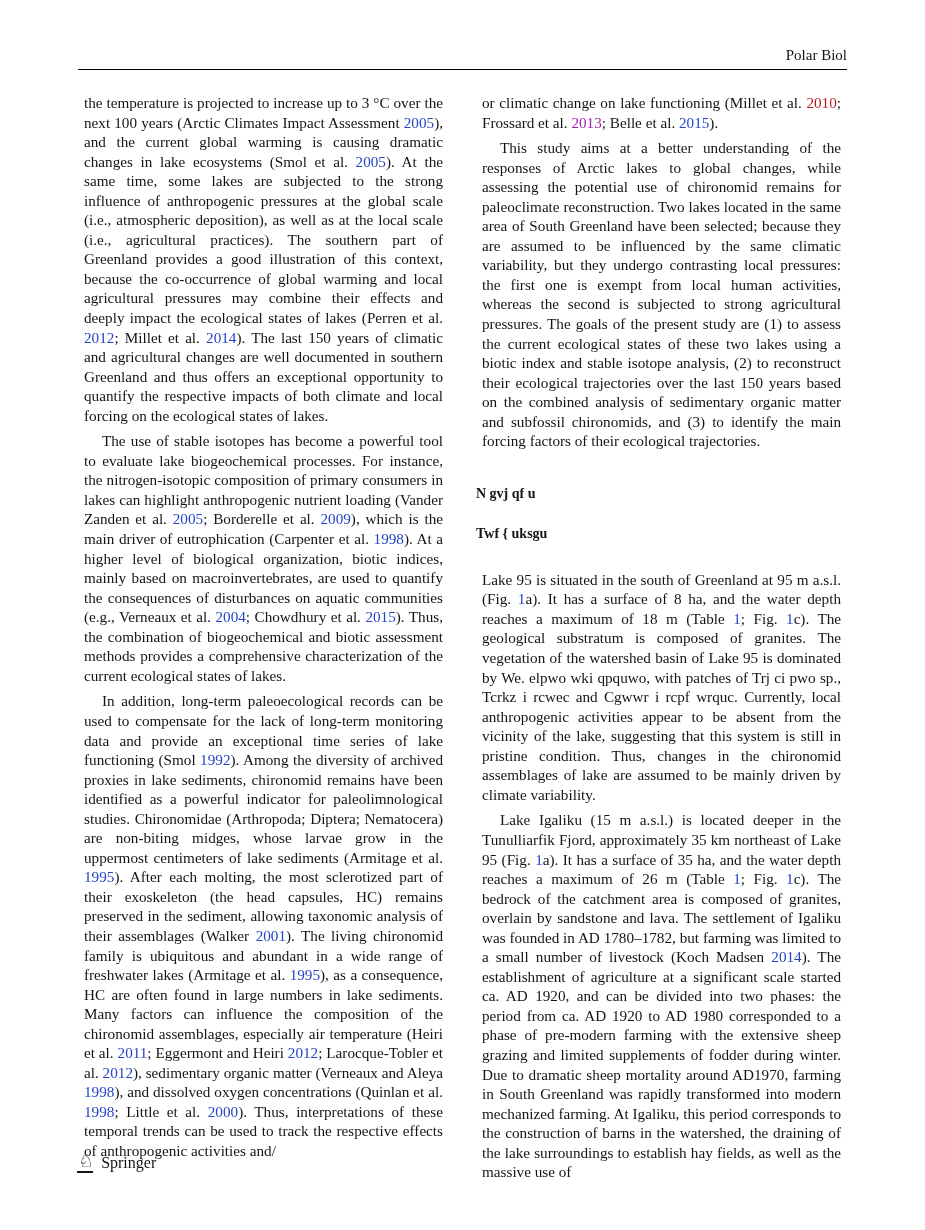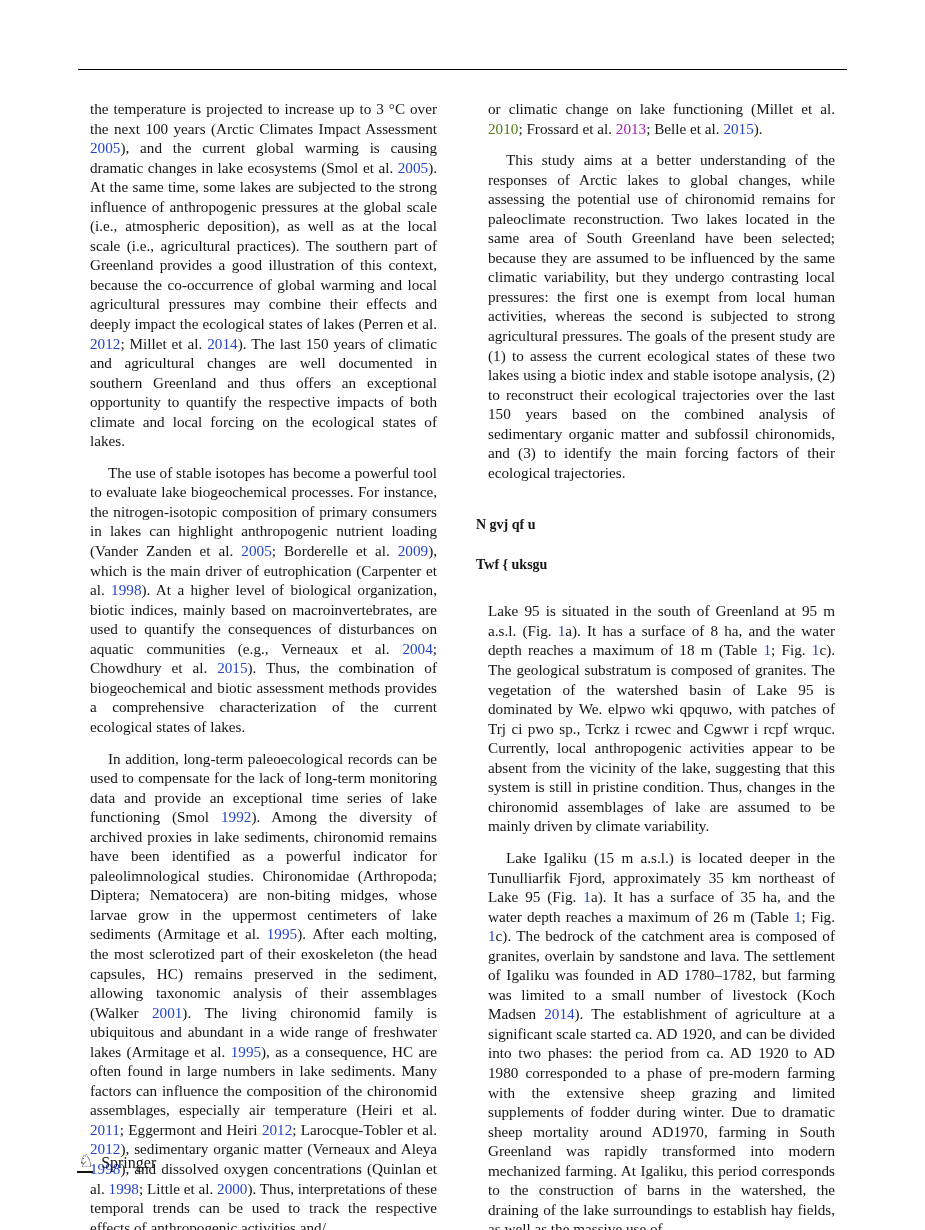--- a/index.html
+++ b/index.html
@@ -37,21 +37,21 @@
     display: flex;
     gap: 27px;
   }
   .col {
     width: 371px;
     text-align: justify;
     font-size: 15.2px;
     line-height: 19.55px;
     letter-spacing: 0;
   }
-  p.para { margin: 12px; padding: 0; }
+  p.para { margin: 6px; padding: 0; }
   p.para.indent { text-indent: 18px; }
   .cite { color: #2344c9; }
   .taxon { }
   .sec-heading {
     font-weight: bold;
     font-size: 14px;
     line-height: 20px;
     margin: 33px 0 0 0;
     text-align: left;
   }
@@ -78,30 +78,33 @@
     padding-bottom: 1px;
     border-bottom: 2px solid #141414;
     transform: skewX(-6deg);
   }
 </style>
 </head>
 <body>
 
 <div class="page">
 
+  <div class="running-head">
+    <span>Polar Biol</span>
+  </div>
   <div class="header-rule"></div>
 
   <div class="columns">
     <div class="col">
         <p class="para">the temperature is projected to increase up to 3 °C over the next 100 years (Arctic Climates Impact Assessment <span class="cite" style="color: rgb(35, 68, 201);">2005</span>), and the current global warming is causing dramatic changes in lake ecosystems (Smol et al. <span class="cite" style="color: rgb(35, 68, 201);">2005</span>). At the same time, some lakes are subjected to the strong influence of anthropogenic pressures at the global scale (i.e., atmospheric deposition), as well as at the local scale (i.e., agricultural practices). The southern part of Greenland provides a good illustration of this context, because the co-occurrence of global warming and local agricultural pressures may combine their effects and deeply impact the ecological states of lakes (Perren et al. <span class="cite" style="color: rgb(35, 68, 201);">2012</span>; Millet et al. <span class="cite" style="color: rgb(35, 68, 201);">2014</span>). The last 150 years of climatic and agricultural changes are well documented in southern Greenland and thus offers an exceptional opportunity to quantify the respective impacts of both climate and local forcing on the ecological states of lakes.</p>
         <p class="para indent">The use of stable isotopes has become a powerful tool to evaluate lake biogeochemical processes. For instance, the nitrogen-isotopic composition of primary consumers in lakes can highlight anthropogenic nutrient loading (Vander Zanden et al. <span class="cite" style="color: rgb(35, 68, 201);">2005</span>; Borderelle et al. <span class="cite" style="color: rgb(35, 68, 201);">2009</span>), which is the main driver of eutrophication (Carpenter et al. <span class="cite" style="color: rgb(35, 68, 201);">1998</span>). At a higher level of biological organization, biotic indices, mainly based on macroinvertebrates, are used to quantify the consequences of disturbances on aquatic communities (e.g., Verneaux et al. <span class="cite" style="color: rgb(35, 68, 201);">2004</span>; Chowdhury et al. <span class="cite" style="color: rgb(35, 68, 201);">2015</span>). Thus, the combination of biogeochemical and biotic assessment methods provides a comprehensive characterization of the current ecological states of lakes.</p>
         <p class="para indent">In addition, long-term paleoecological records can be used to compensate for the lack of long-term monitoring data and provide an exceptional time series of lake functioning (Smol <span class="cite" style="color: rgb(35, 68, 201);">1992</span>). Among the diversity of archived proxies in lake sediments, chironomid remains have been identified as a powerful indicator for paleolimnological studies. Chironomidae (Arthropoda; Diptera; Nematocera) are non-biting midges, whose larvae grow in the uppermost centimeters of lake sediments (Armitage et al. <span class="cite" style="color: rgb(35, 68, 201);">1995</span>). After each molting, the most sclerotized part of their exoskeleton (the head capsules, HC) remains preserved in the sediment, allowing taxonomic analysis of their assemblages (Walker <span class="cite" style="color: rgb(35, 68, 201);">2001</span>). The living chironomid family is ubiquitous and abundant in a wide range of freshwater lakes (Armitage et al. <span class="cite" style="color: rgb(35, 68, 201);">1995</span>), as a consequence, HC are often found in large numbers in lake sediments. Many factors can influence the composition of the chironomid assemblages, especially air temperature (Heiri et al. <span class="cite" style="color: rgb(35, 68, 201);">2011</span>; Eggermont and Heiri <span class="cite" style="color: rgb(35, 68, 201);">2012</span>; Larocque-Tobler et al. <span class="cite" style="color: rgb(35, 68, 201);">2012</span>), sedimentary organic matter (Verneaux and Aleya <span class="cite" style="color: rgb(35, 68, 201);">1998</span>), and dissolved oxygen concentrations (Quinlan et al. <span class="cite" style="color: rgb(35, 68, 201);">1998</span>; Little et al. <span class="cite" style="color: rgb(35, 68, 201);">2000</span>). Thus, interpretations of these temporal trends can be used to track the respective effects of anthropogenic activities and/</p>
       </div>
     <div class="col">
-        <p class="para">or climatic change on lake functioning (Millet et al. <span class="cite" style="color: #4d7c0f;">2010</span>; Frossard et al. <span class="cite" style="color: #a21caf;">2013</span>; Belle et al. <span class="cite" style="color: rgb(35, 68, 201);">2015</span>).</p>
+        <p class="para">or climatic change on lake functioning (Millet et al. <span class="cite" style="color: #b91c1c;">2010</span>; Frossard et al. <span class="cite" style="color: #a21caf;">2013</span>; Belle et al. <span class="cite" style="color: rgb(35, 68, 201);">2015</span>).</p>
         <p class="para indent">This study aims at a better understanding of the responses of Arctic lakes to global changes, while assessing the potential use of chironomid remains for paleoclimate reconstruction. Two lakes located in the same area of South Greenland have been selected; because they are assumed to be influenced by the same climatic variability, but they undergo contrasting local pressures: the first one is exempt from local human activities, whereas the second is subjected to strong agricultural pressures. The goals of the present study are (1) to assess the current ecological states of these two lakes using a biotic index and stable isotope analysis, (2) to reconstruct their ecological trajectories over the last 150 years based on the combined analysis of sedimentary organic matter and subfossil chironomids, and (3) to identify the main forcing factors of their ecological trajectories.</p>
         <div class="sec-heading">N gvj qf u</div>
         <div class="sub-heading">Twf { uksgu</div>
         <p class="para">Lake 95 is situated in the south of Greenland at 95 m a.s.l. (Fig. <span class="cite" style="color: rgb(35, 68, 201);">1</span>a). It has a surface of 8 ha, and the water depth reaches a maximum of 18 m (Table <span class="cite" style="color: rgb(35, 68, 201);">1</span>; Fig. <span class="cite" style="color: rgb(35, 68, 201);">1</span>c). The geological substratum is composed of granites. The vegetation of the watershed basin of Lake 95 is dominated by <span class="taxon">We. elpwo wki qpquwo</span>, with patches of <span class="taxon">Trj ci pwo</span> sp., <span class="taxon">Tcrkz i rcwec</span> and <span class="taxon">Cgwwr i rcpf wrquc</span>. Currently, local anthropogenic activities appear to be absent from the vicinity of the lake, suggesting that this system is still in pristine condition. Thus, changes in the chironomid assemblages of lake are assumed to be mainly driven by climate variability.</p>
         <p class="para indent">Lake Igaliku (15 m a.s.l.) is located deeper in the Tunulliarfik Fjord, approximately 35 km northeast of Lake 95 (Fig. <span class="cite" style="color: rgb(35, 68, 201);">1</span>a). It has a surface of 35 ha, and the water depth reaches a maximum of 26 m (Table <span class="cite" style="color: rgb(35, 68, 201);">1</span>; Fig. <span class="cite" style="color: rgb(35, 68, 201);">1</span>c). The bedrock of the catchment area is composed of granites, overlain by sandstone and lava. The settlement of Igaliku was founded in AD 1780–1782, but farming was limited to a small number of livestock (Koch Madsen <span class="cite" style="color: rgb(35, 68, 201);">2014</span>). The establishment of agriculture at a significant scale started ca. AD 1920, and can be divided into two phases: the period from ca. AD 1920 to AD 1980 corresponded to a phase of pre-modern farming with the extensive sheep grazing and limited supplements of fodder during winter. Due to dramatic sheep mortality around AD1970, farming in South Greenland was rapidly transformed into modern mechanized farming. At Igaliku, this period corresponds to the construction of barns in the watershed, the draining of the lake surroundings to establish hay fields, as well as the massive use of</p>
       </div>
   </div>
 
   <div class="footer">
     <span class="logo-glyph">♘</span>

